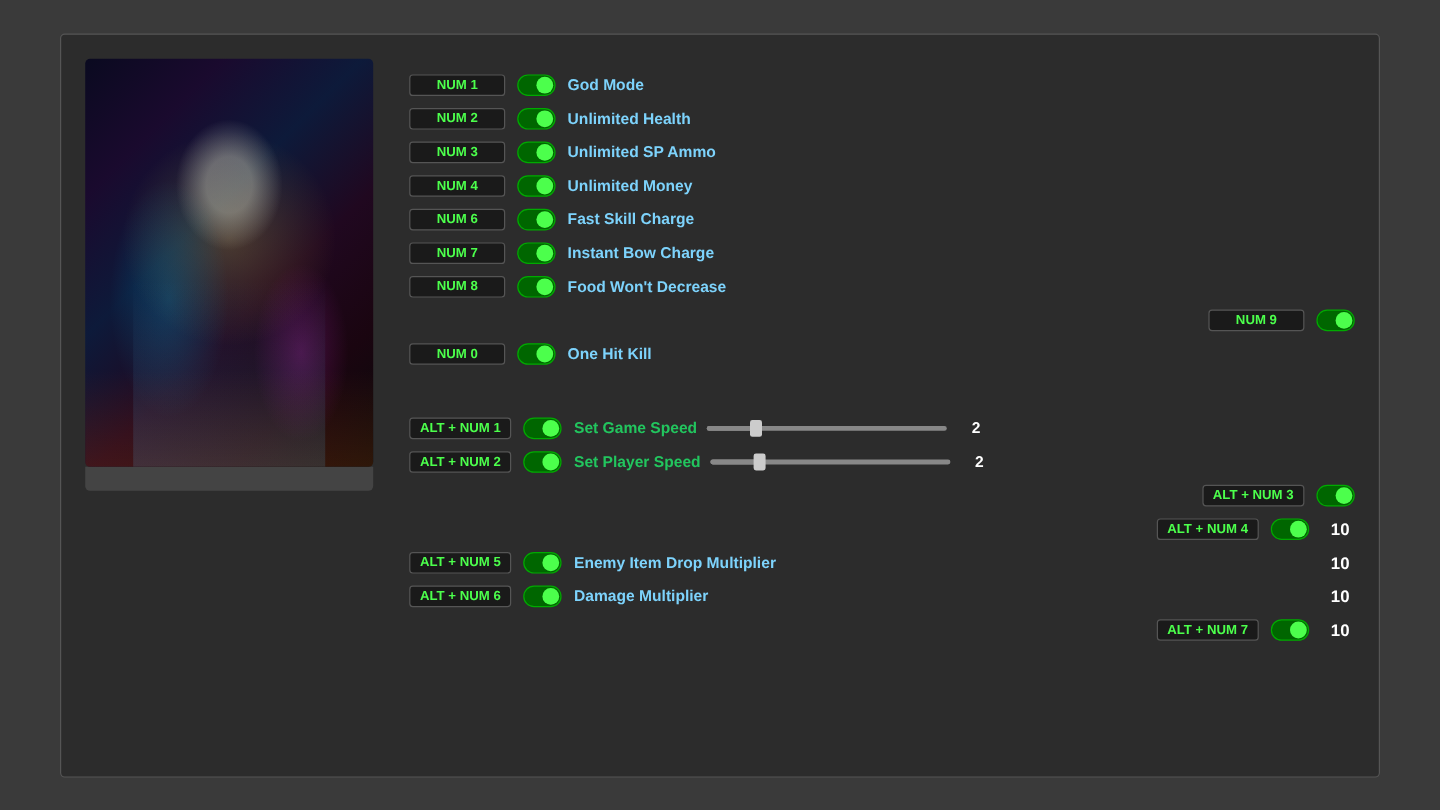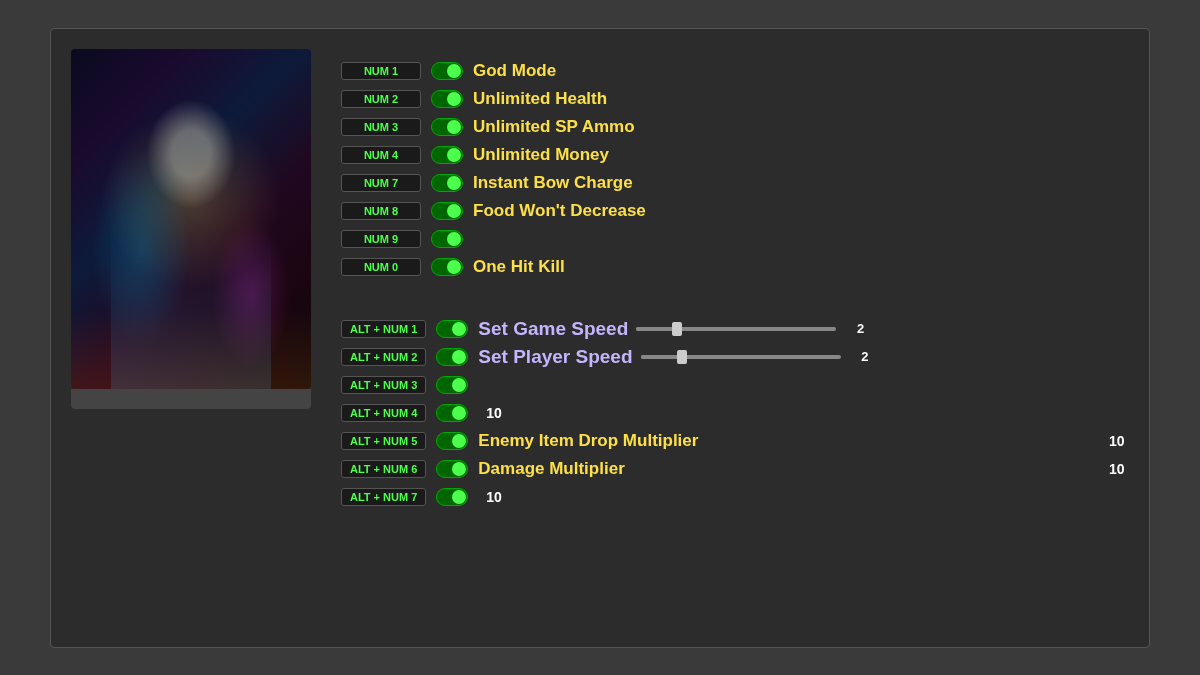--- a/index.html
+++ b/index.html
@@ -148,20 +148,21 @@
     .cheats-section {
       display: flex;
       flex-direction: column;
       gap: 4px;
     }
     .cheat-row {
       display: flex;
       align-items: center;
       gap: 10px;
       height: 24px;
+      justify-content: flex-end;
     }
     .key-btn {
       background: #1a1a1a;
       border: 1px solid #555;
       color: #4cff4c;
       font-size: 11px;
       font-weight: bold;
       padding: 2px 8px;
       border-radius: 3px;
       min-width: 80px;
@@ -187,41 +188,41 @@
     .toggle-dot {
       width: 14px;
       height: 14px;
       border-radius: 50%;
       background: #4cff4c;
       position: absolute;
       right: 1px;
       top: 1px;
     }
     .cheat-label {
-      color: #fde047;
-      font-size: 17px;
+      color: #7dd3fc;
+      font-size: 13px;
       font-weight: bold;
       flex: 1;
     }
     .multiplier-value {
       color: white;
       font-size: 14px;
       font-weight: bold;
       margin-left: 8px;
       min-width: 20px;
     }
     .speed-slider-container {
       display: flex;
       align-items: center;
       gap: 8px;
       flex: 1;
     }
     .speed-label {
-      color: #c4b5fd;
-      font-size: 19px;
+      color: #22c55e;
+      font-size: 13px;
       font-weight: bold;
     }
     .slider-track {
       flex: 1;
       height: 4px;
       background: #888;
       border-radius: 2px;
       position: relative;
       max-width: 200px;
     }
@@ -299,20 +300,27 @@
           <div class="cheat-label">Unlimited SP Ammo</div>
         </div>
         <div class="cheat-row">
           <div class="key-btn">NUM 4</div>
           <div class="toggle on">
             <div class="toggle-dot"></div>
           </div>
           <div class="cheat-label">Unlimited Money</div>
         </div>
         <div class="cheat-row">
+          <div class="key-btn">NUM 6</div>
+          <div class="toggle on">
+            <div class="toggle-dot"></div>
+          </div>
+          <div class="cheat-label">Fast Skill Charge</div>
+        </div>
+        <div class="cheat-row">
           <div class="key-btn">NUM 7</div>
           <div class="toggle on">
             <div class="toggle-dot"></div>
           </div>
           <div class="cheat-label">Instant Bow Charge</div>
         </div>
         <div class="cheat-row">
           <div class="key-btn">NUM 8</div>
           <div class="toggle on">
             <div class="toggle-dot"></div>

